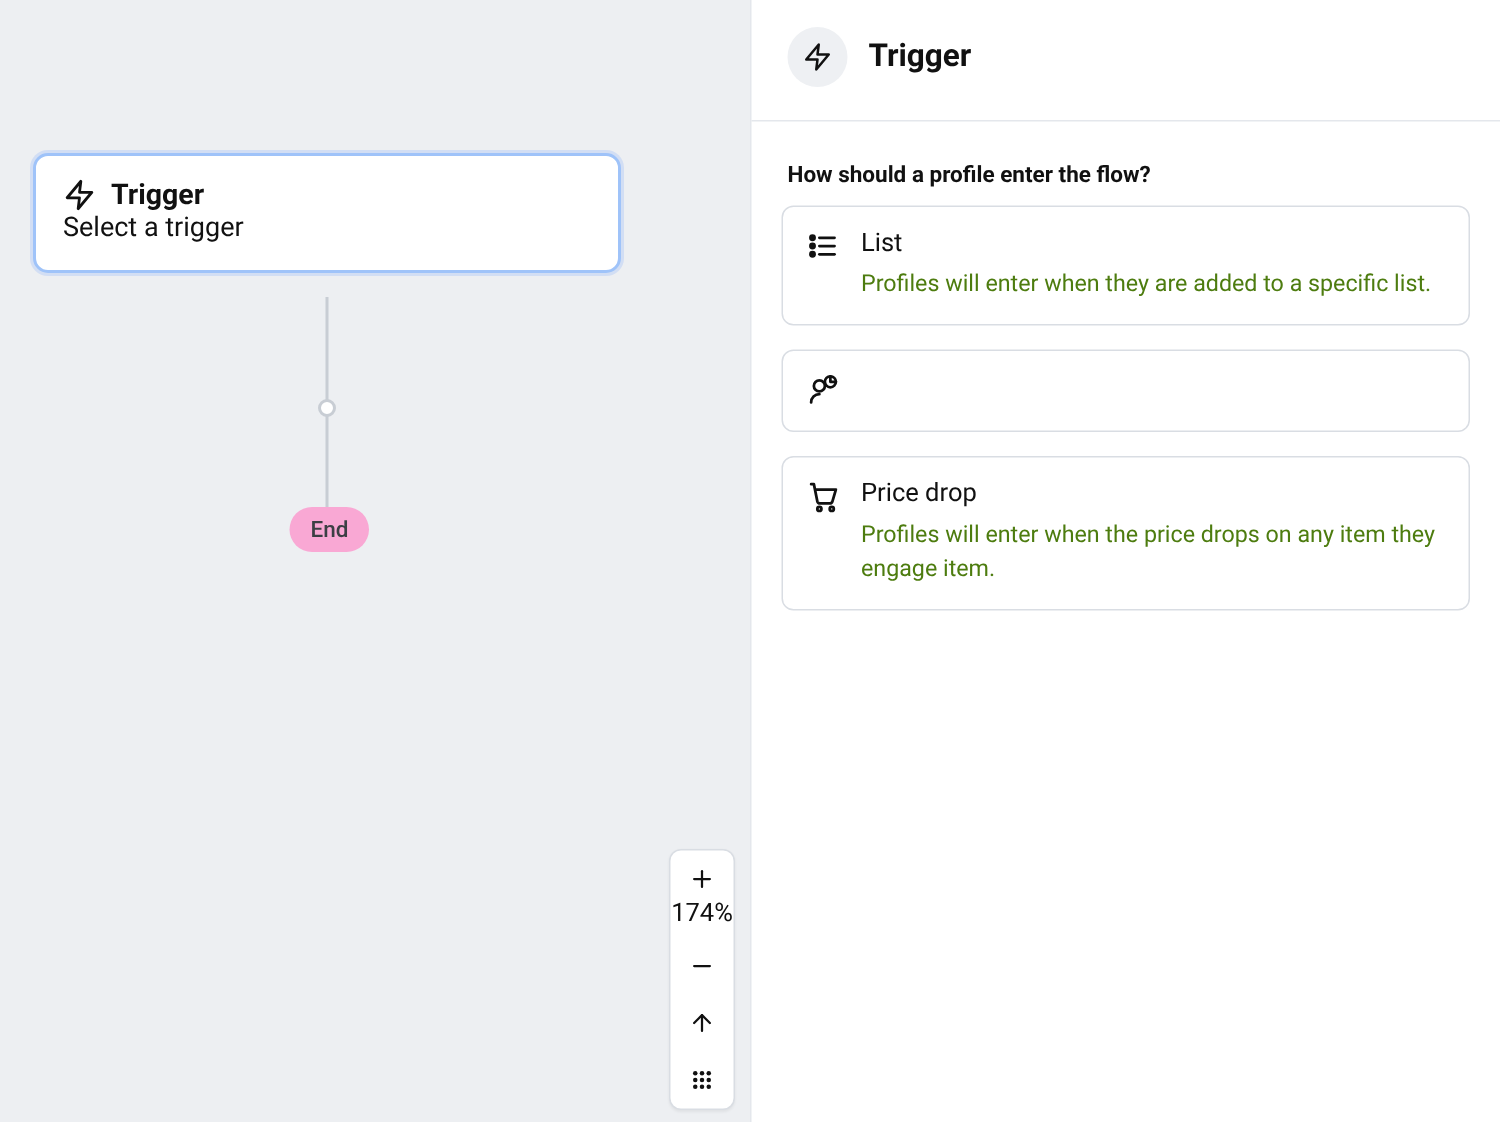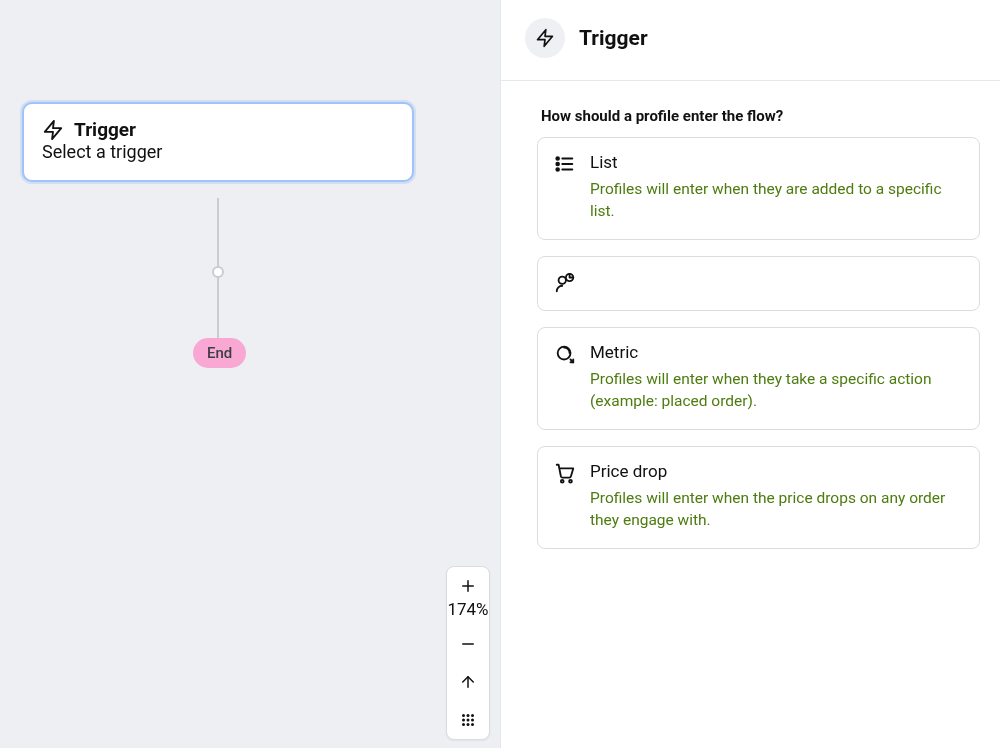--- a/index.html
+++ b/index.html
@@ -114,21 +114,21 @@
     }
     .panel-header .circle-icon {
       width: 40px; height: 40px;
       background: #eef0f3;
       border-radius: 50%;
       display:flex; align-items:center; justify-content:center;
       color:#111;
     }
     .panel-header .hticon { width: 20px; height: 20px; }
     .panel-header .htitle { font-size: 21px; font-weight: 700; color:#111; }
-    .panel-body { padding: 20px 20px 12px 20px; margin-left: 16px; }
+    .panel-body { padding: 20px 20px 12px 20px; }
     .panel-question { font-size: 15px; font-weight: 700; color:#111; margin: 6px 4px 12px 4px; }
     .option-card {
       border: 1px solid #d9dde3;
       border-radius: 8px;
       padding: 14px 16px 16px 16px;
       display: flex;
       gap: 14px;
       align-items: flex-start;
       cursor: pointer;
       margin-bottom: 16px;
@@ -230,44 +230,30 @@
       <span class="oicon">
         <svg viewBox="0 0 24 24" fill="none" stroke="currentColor" stroke-width="2" stroke-linecap="round" stroke-linejoin="round">
             <circle cx="9" cy="9" r="4"></circle>
             <path d="M3 21c0-3.3 2.7-6 6-6"></path>
             <circle cx="17" cy="6" r="4"></circle>
             <path d="M17 2v4h4"></path>
           </svg>
       </span>
     </div>
 
-    <div class="option-card">
-      <span class="oicon">
-        <svg viewBox="0 0 24 24" fill="none" stroke="currentColor" stroke-width="2" stroke-linecap="round" stroke-linejoin="round">
-            <circle cx="11" cy="11" r="7"></circle>
-            <path d="M11 5a6 6 0 0 1 6 6"></path>
-            <path d="M18 18l3 3"></path>
-            <polyline points="18 21 21 21 21 18"></polyline>
-          </svg>
-      </span>
-      <div>
-        <div class="otitle">Metric</div>
-        <div class="odesc">Profiles will enter when they take a specific action (example: placed order).</div>
-      </div>
-    </div>
 
     <div class="option-card">
       <span class="oicon">
         <svg viewBox="0 0 24 24" fill="none" stroke="currentColor" stroke-width="2" stroke-linecap="round" stroke-linejoin="round">
             <circle cx="9" cy="21" r="1.5"></circle>
             <circle cx="18" cy="21" r="1.5"></circle>
             <path d="M3 3h2l2.5 12.5a2 2 0 0 0 2 1.5h7a2 2 0 0 0 2-1.5L21 7H6"></path>
           </svg>
       </span>
       <div>
         <div class="otitle">Price drop</div>
-        <div class="odesc">Profiles will enter when the price drops on any order they engage with.</div>
+        <div class="odesc">Profiles will enter when the price drops on any item they engage item.</div>
       </div>
     </div>
 
 
   </div>
 </div>
 
 </body></html>

